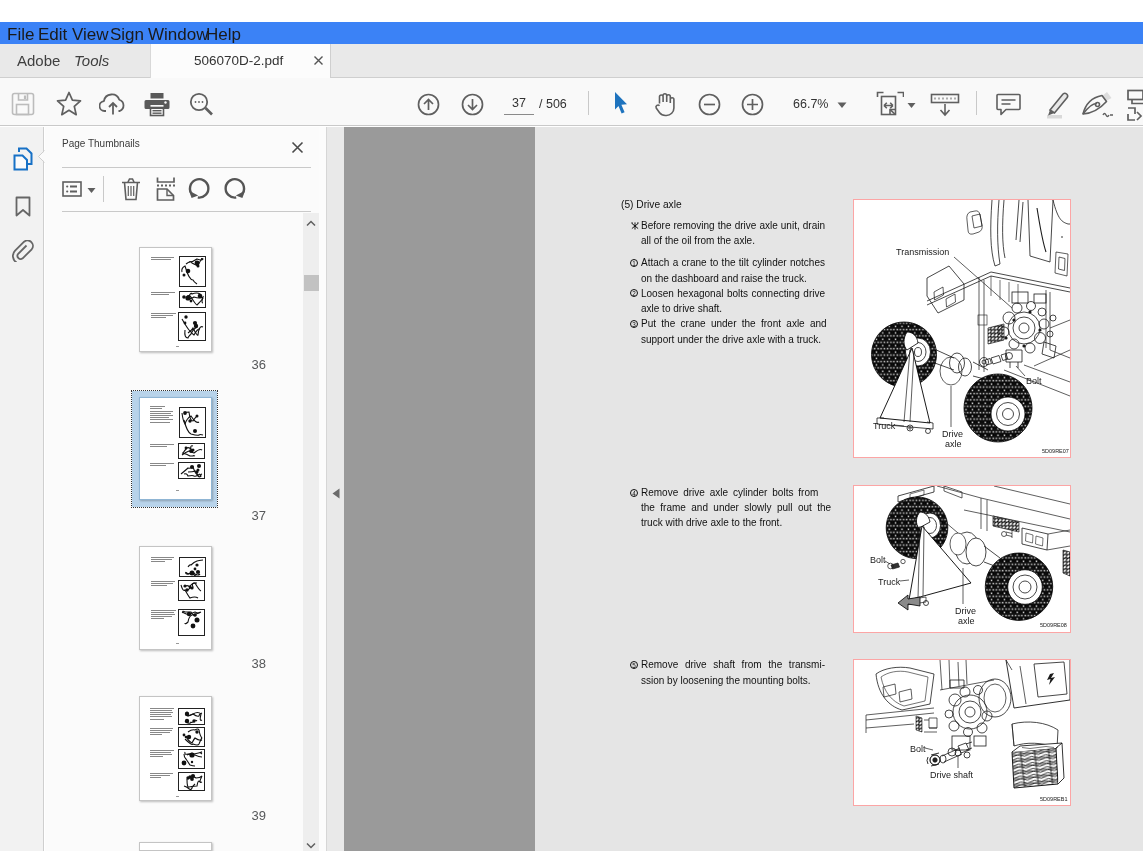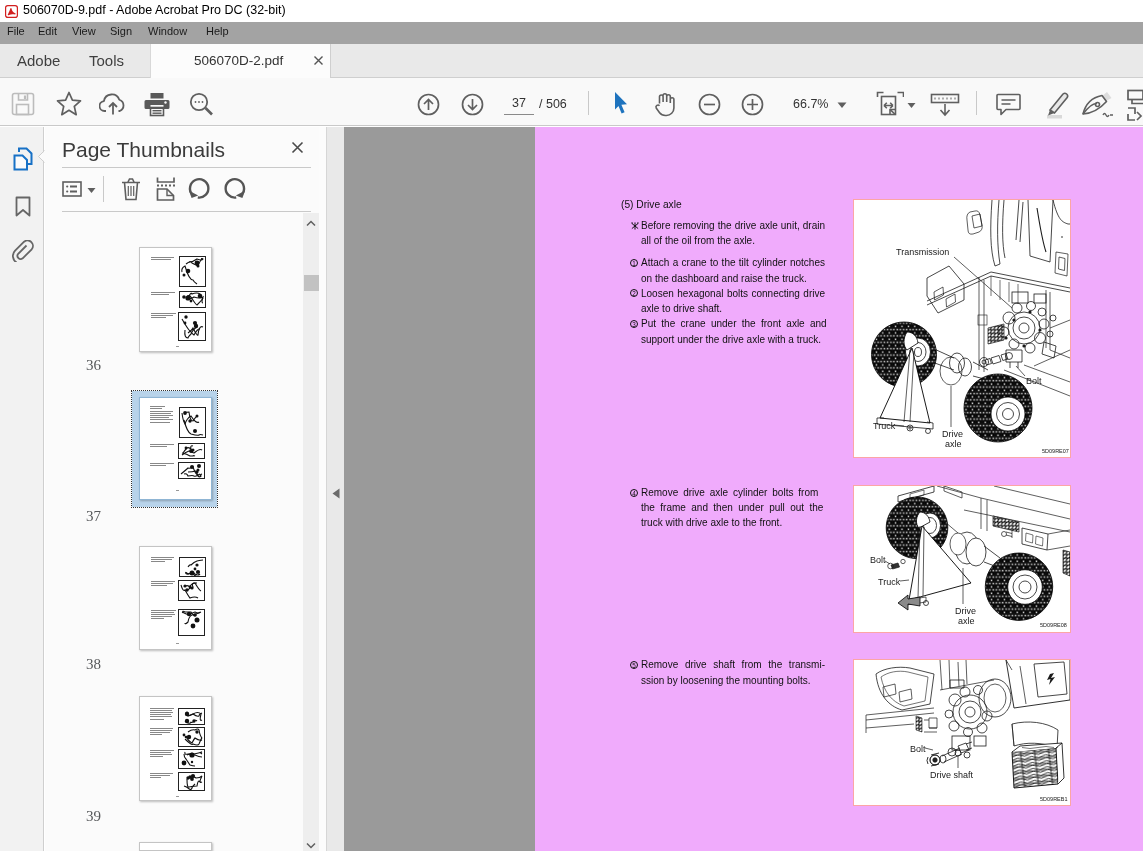--- a/index.html
+++ b/index.html
@@ -5,68 +5,61 @@
 * { margin:0; padding:0; box-sizing:border-box; }
 html,body { width:1143px; height:851px; overflow:hidden; background:#fff;
   font-family:"Liberation Sans", sans-serif; }
 #app { position:relative; width:1143px; height:851px; }
 .abs { position:absolute; }
 
 
 #titlebar { position:absolute; left:0; top:0; width:1143px; height:22px; background:#fff; }
 #titletext { position:absolute; left:23px; top:3px; font-size:12.5px; color:#000; }
 
-#menubar { position:absolute; left:0; top:22px; width:1143px; height:22px; background:#a3a3a3; font-size:11px; color:#1a1a1a; }
+#menubar { position:absolute; left:0; top:22px; width:1143px; height:22px; background:#3b82f6; font-size:17px; color:#1a1a1a; }
 #menubar span { position:absolute; top:3px; }
 
 #tabbar { position:absolute; left:0; top:44px; width:1143px; height:34px; background:#e9e9e9; border-bottom:1px solid #cfcfcf; font-size:15px; color:#3f3f3f; }
 #tab-home { position:absolute; left:17px; top:8px; }
-#tab-tools { position:absolute; left:89px; top:8px; }
+#tab-tools { position:absolute; left:74px; top:8px;font-style:italic; }
 #activetab { position:absolute; left:150px; top:0; width:181px; height:34px; background:#fcfcfc; border-left:1px solid #d8d8d8; border-right:1px solid #cfcfcf; }
 #activetab .lbl { position:absolute; left:43px; top:9px; color:#333; font-size:13.5px; }
 #activetab .x { position:absolute; left:162px; top:11px; }
 
 #toolbar { position:absolute; left:0; top:78px; width:1143px; height:48px; background:#f9f9f9; border-bottom:1px solid #c9c9c9; }
 .sep { position:absolute; top:13px; width:1px; height:24px; background:#c9c9c9; }
 
 #rail { position:absolute; left:0; top:127px; width:44px; height:724px; background:#f2f2f2; border-right:1px solid #cfcfcf; }
 
 #panel { position:absolute; left:45px; top:127px; width:281px; height:724px; background:#fbfbfb; }
-#panelhead { position:absolute; left:17px; top:11px; font-size:21px; color:#3b3b3b; }
+#panelhead { position:absolute; left:17px; top:11px; font-size:10px; color:#3b3b3b; }
 .hline { position:absolute; left:17px; width:249px; height:1px; background:#c9c9c9; }
 #thumbarea { position:absolute; left:0; top:86px; width:258px; height:638px; background:#fbfbfb; }
 #vscroll { position:absolute; left:258px; top:86px; width:16px; height:638px; background:#eeeeee; }
 #vthumb { position:absolute; left:0.5px; top:62px; width:15px; height:16px; background:#c2c2c2; }
 
 #splitter { position:absolute; left:326px; top:127px; width:18px; height:724px; background:#e9e9e9; border-left:1px solid #d6d6d6; }
 #whitegap { position:absolute; left:319px; top:127px; width:7px; height:724px; background:#fcfcfc; }
 
 #docarea { position:absolute; left:344px; top:127px; width:799px; height:724px; background:#9a9a9a; }
-#page { position:absolute; left:191px; top:0; width:608px; height:724px; background:#f0abfc; }
+#page { position:absolute; left:191px; top:0; width:608px; height:724px; background:#e5e5e5; }
 
 .ptext { position:absolute; font-size:12px; color:#111; line-height:15.3px; }
 .pline { position:absolute; font-size:10px; color:#111; white-space:nowrap; }
 
 .mk { position:absolute; width:12px; } .mk svg { display:block; }
 .cnum { display:block; width:8px; height:8px; border:1px solid #111; border-radius:50%; font-size:6.3px; line-height:8px; text-align:center; color:#111; }
 
 .pbox { position:absolute; border:1px solid #fca5a5; background:#fff; }
 .thumbpage { position:absolute; background:#fff; border:1px solid #c4c4c4; box-shadow:1px 1px 2px rgba(0,0,0,0.25); }
-.tlabel { position:absolute; width:100%; text-align:left; font-size:15px; color:#56585a;font-family:Liberation Serif, serif; }
+.tlabel { position:absolute; width:100%; text-align:right; font-size:13px; color:#56585a; }
 </style>
 </head>
 <body>
 <div id="app">
-  <div id="titlebar">
-    <svg class="abs" style="left:5px;top:5px" width="13" height="13" viewBox="0 0 13 13">
-        <rect x="0.6" y="0.6" width="11.8" height="11.8" rx="2.2" fill="none" stroke="#d21f1f" stroke-width="1.2"></rect>
-        <path d="M2.8 9.5 C 3.8 7.8 4.8 5.6 5.3 3.6 C 5.5 2.8 6.5 2.8 6.6 3.7 C 6.9 5.9 8.2 7.6 10.2 8.2 C 11 8.5 10.8 9.4 9.9 9.4 C 7.8 9.3 5.4 9.4 3.6 10.2 C 2.9 10.5 2.5 10.1 2.8 9.5 Z M5.9 6 C 6.4 7 7.2 7.9 8 8.4 C 6.8 8.5 5.5 8.7 4.5 9 C 5 8.1 5.6 7 5.9 6 Z" fill="#d21f1f"></path>
-      </svg>
-    <div id="titletext">506070D-9.pdf - Adobe Acrobat Pro DC (32-bit)</div>
-  </div>
   <div id="menubar">
     <span style="left:7px">File</span>
     <span style="left:38px">Edit</span>
     <span style="left:72px">View</span>
     <span style="left:110px">Sign</span>
     <span style="left:148px">Window</span>
     <span style="left:206px">Help</span>
   </div>
   <div id="tabbar">
     <span id="tab-home">Adobe</span>
@@ -468,21 +461,21 @@
         </span>
       <div class="pline" style="left:106px;top:92.6px;word-spacing:0.278px">Before removing the drive axle unit, drain</div>
       <div class="pline" style="left:106px;top:107.9px">all of the oil from the axle.</div>
       <div class="pline" style="left:106px;top:130.2px;word-spacing:0.557px">Attach a crane to the tilt cylinder notches</div>
       <div class="pline" style="left:106px;top:145.5px">on the dashboard and raise the truck.</div>
       <div class="pline" style="left:106px;top:160.8px;word-spacing:0.688px">Loosen hexagonal bolts connecting drive</div>
       <div class="pline" style="left:106px;top:176.1px">axle to drive shaft.</div>
       <div class="pline" style="left:106px;top:191.4px;word-spacing:2.54px">Put the crane under the front axle and</div>
       <div class="pline" style="left:106px;top:206.7px">support under the drive axle with a truck.</div>
       <div class="pline" style="left:106px;top:359.8px;word-spacing:2.118px">Remove drive axle cylinder bolts from</div>
-      <div class="pline" style="left:106px;top:375.1px;word-spacing:2.619px">the frame and then under pull out the</div>
+      <div class="pline" style="left:106px;top:375.1px;word-spacing:2.619px">the frame and under slowly pull out the</div>
       <div class="pline" style="left:106px;top:390.4px">truck with drive axle to the front.</div>
       <div class="pline" style="left:106px;top:532.3px;word-spacing:3.898px">Remove drive shaft from the transmi-</div>
       <div class="pline" style="left:106px;top:547.6px">ssion by loosening the mounting bolts.</div>
       <div class="pbox" style="left:318px;top:72px;width:218px;height:259px">
       <svg width="216" height="257" viewBox="0 0 216 257" fill="none" stroke="#1a1a1a" stroke-width="0.8">
         <defs>
           <pattern id="tread" width="6.4" height="6.4" patternUnits="userSpaceOnUse">
             <rect width="6.4" height="6.4" fill="#000"></rect>
             <rect x="0.6" y="0.6" width="2" height="2" rx="0.7" fill="#fff"></rect>
             <rect x="3.8" y="0.6" width="2" height="2" rx="0.7" fill="#fff"></rect>

